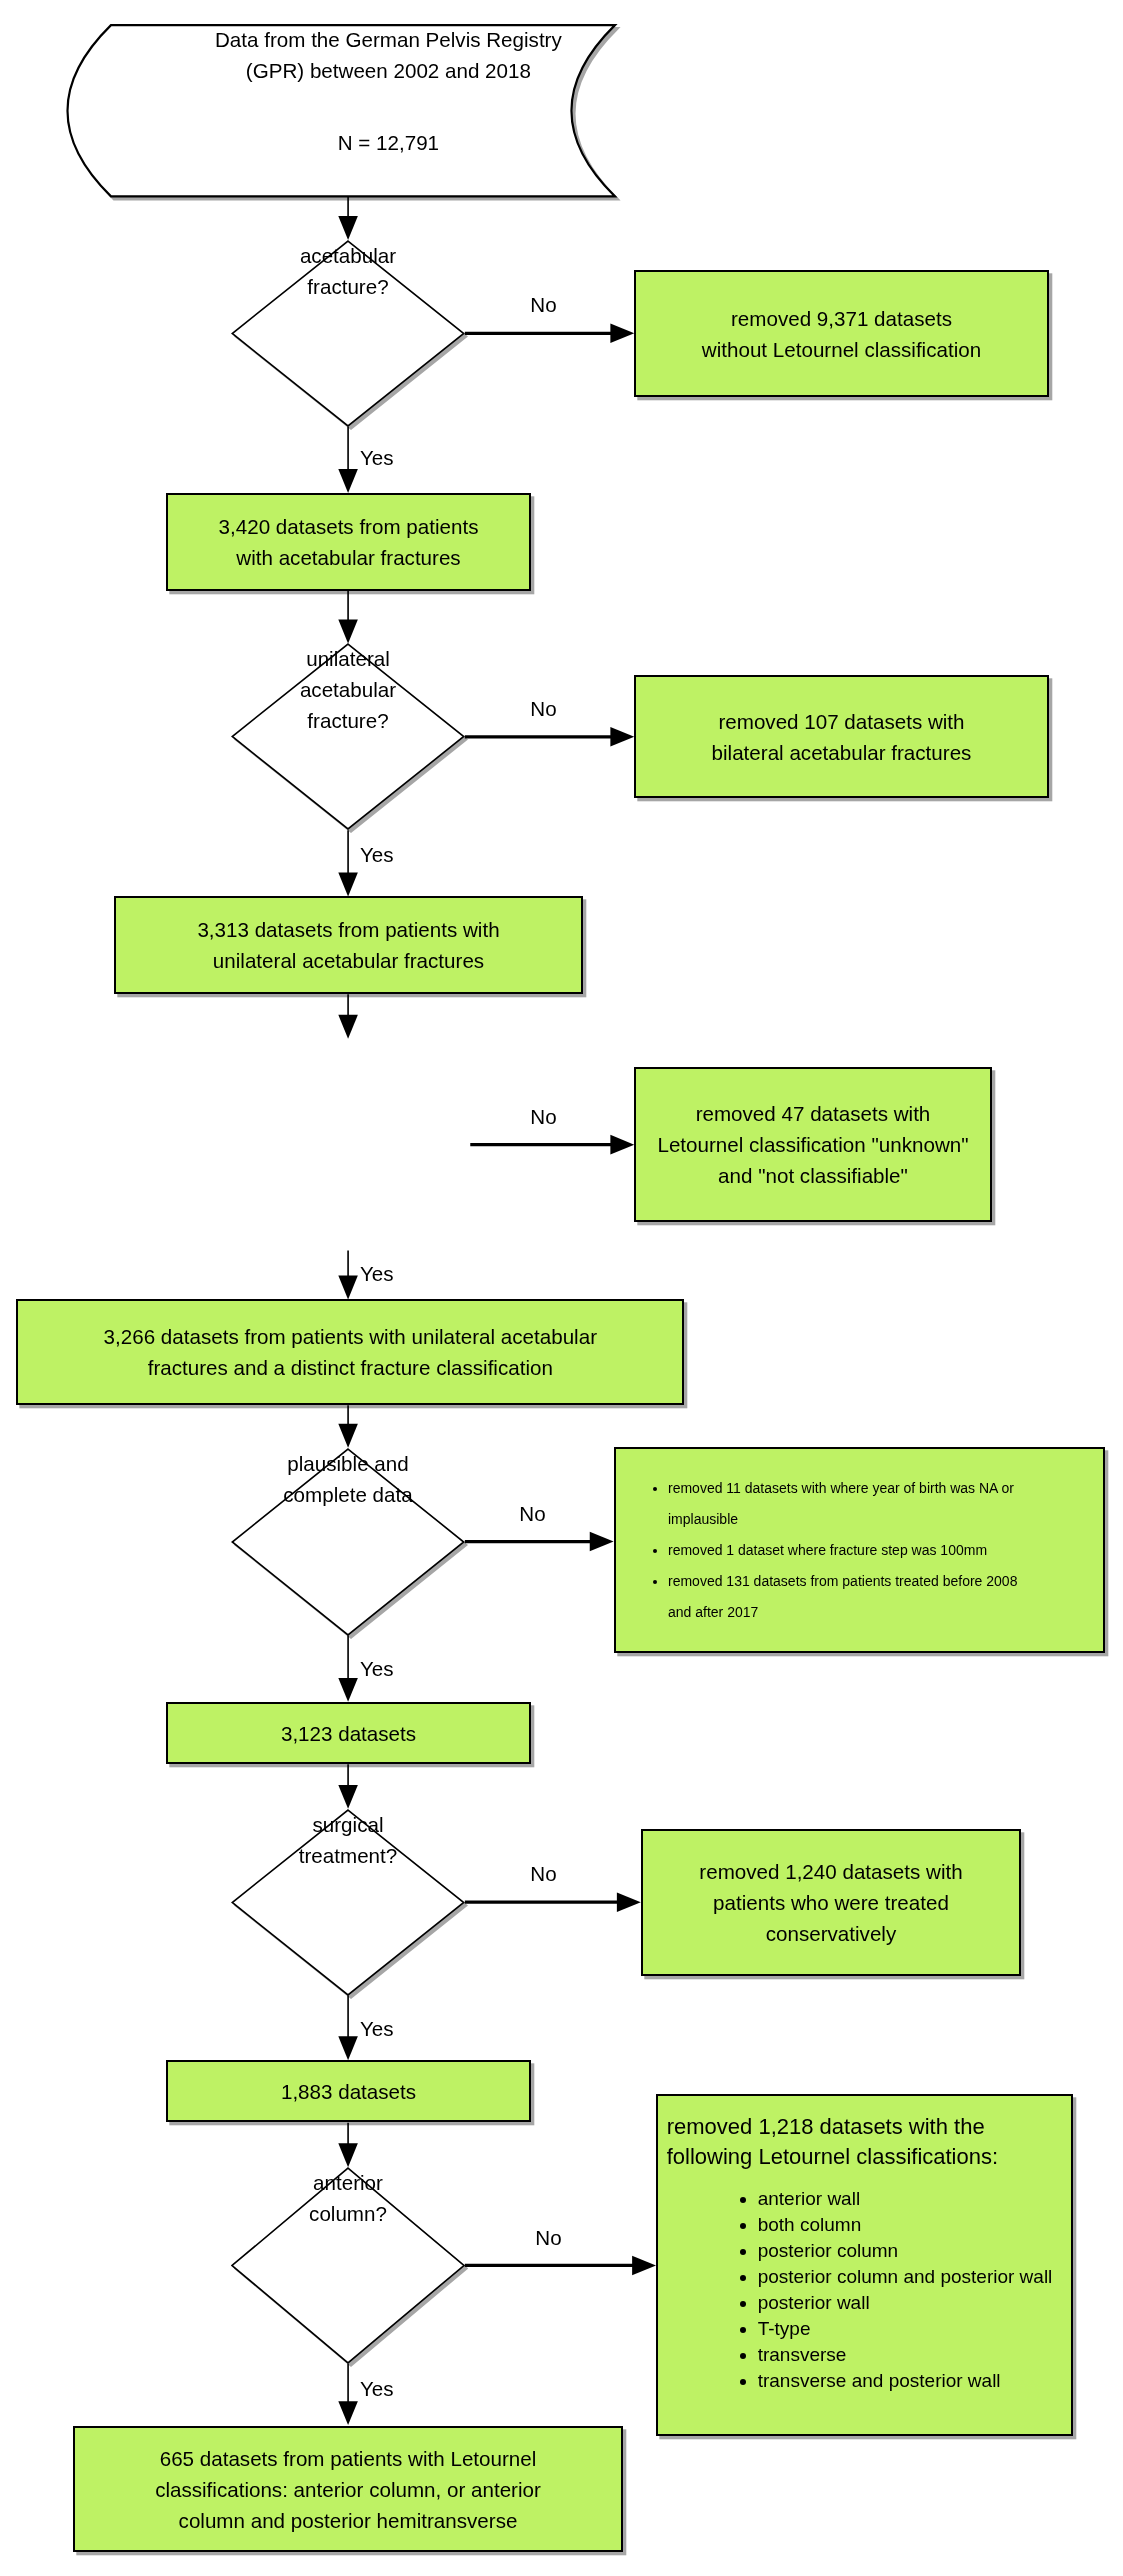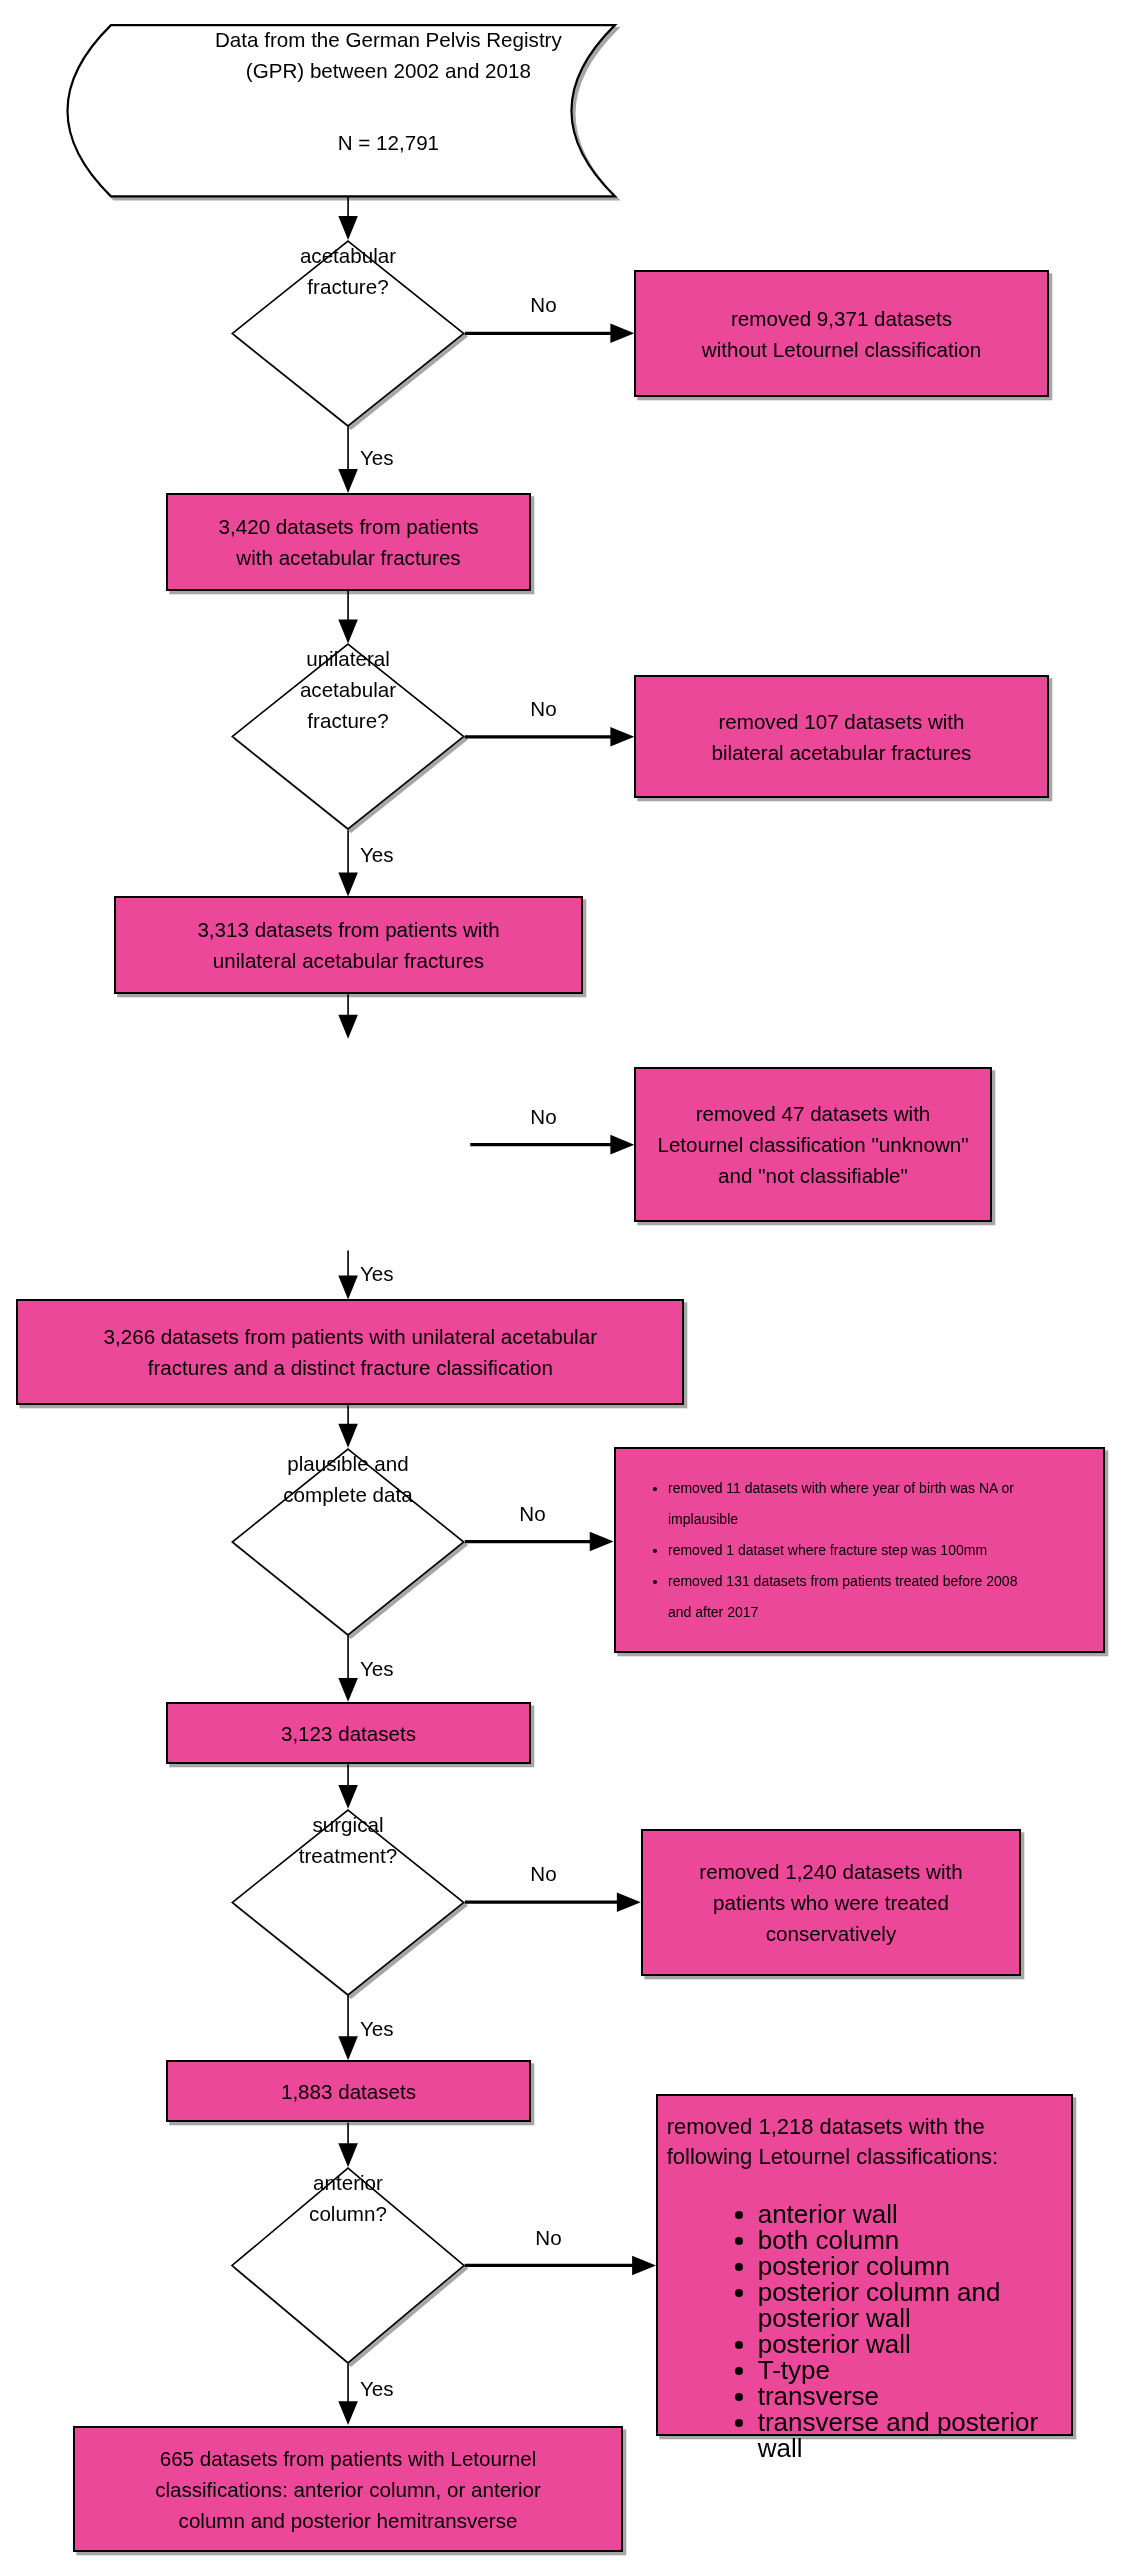--- a/index.html
+++ b/index.html
@@ -7,21 +7,21 @@
     position:relative;
     width:1123px;
     height:2576px;
     background:#ffffff;
     font-family:"Liberation Sans", sans-serif;
     color:#000000;
   }
   .layer{position:absolute;left:0;top:0;width:1123px;height:2576px;}
   .node{position:absolute;box-sizing:border-box;}
   .rect{
-    background:#ec4899;
+    background:#bef264;
     border:2.2px solid #000000;
     box-shadow:3.3px 3.3px 0 rgba(0,0,0,0.35);
     display:flex;align-items:center;justify-content:center;
   }
   .txt{
     text-align:center;
     font-size:20.6px;
     line-height:31px;
   }
   .txt span{display:block;}
@@ -36,21 +36,21 @@
     white-space:nowrap;
   }
   .no-label{width:43px;text-align:center;}
   .src-n{margin-top:41px;}
   .bullets-wrap{width:100%;height:100%;display:flex;flex-direction:column;justify-content:center;}
   .bullets-wrap ul{margin:0;padding-left:52px;font-size:14px;line-height:31px;}
   .bullets-wrap li{width:359px;}
   .r6-inner{width:100%;height:100%;padding:16.3px 11px 11px 8.7px;box-sizing:border-box;text-align:left;}
   .r6-header{font-size:22px;line-height:30px;}
   .r6-header span{display:block;}
-  .r6-inner ul{margin:29px 0 0 0;padding-left:91px;font-size:26px;line-height:26px;}
+  .r6-inner ul{margin:14px 0 0 0;padding-left:91px;font-size:19px;line-height:26px;}
   .r6-inner li{max-width:315px;}
   line{stroke:#000000;}
   polygon.head{fill:#000000;stroke:none;}
   .vline{stroke-width:3px;}
   .hline{stroke-width:6px;}
   .shape-outline{fill:#ffffff;stroke:#000000;}
 </style>
 </head>
 <body>
 

